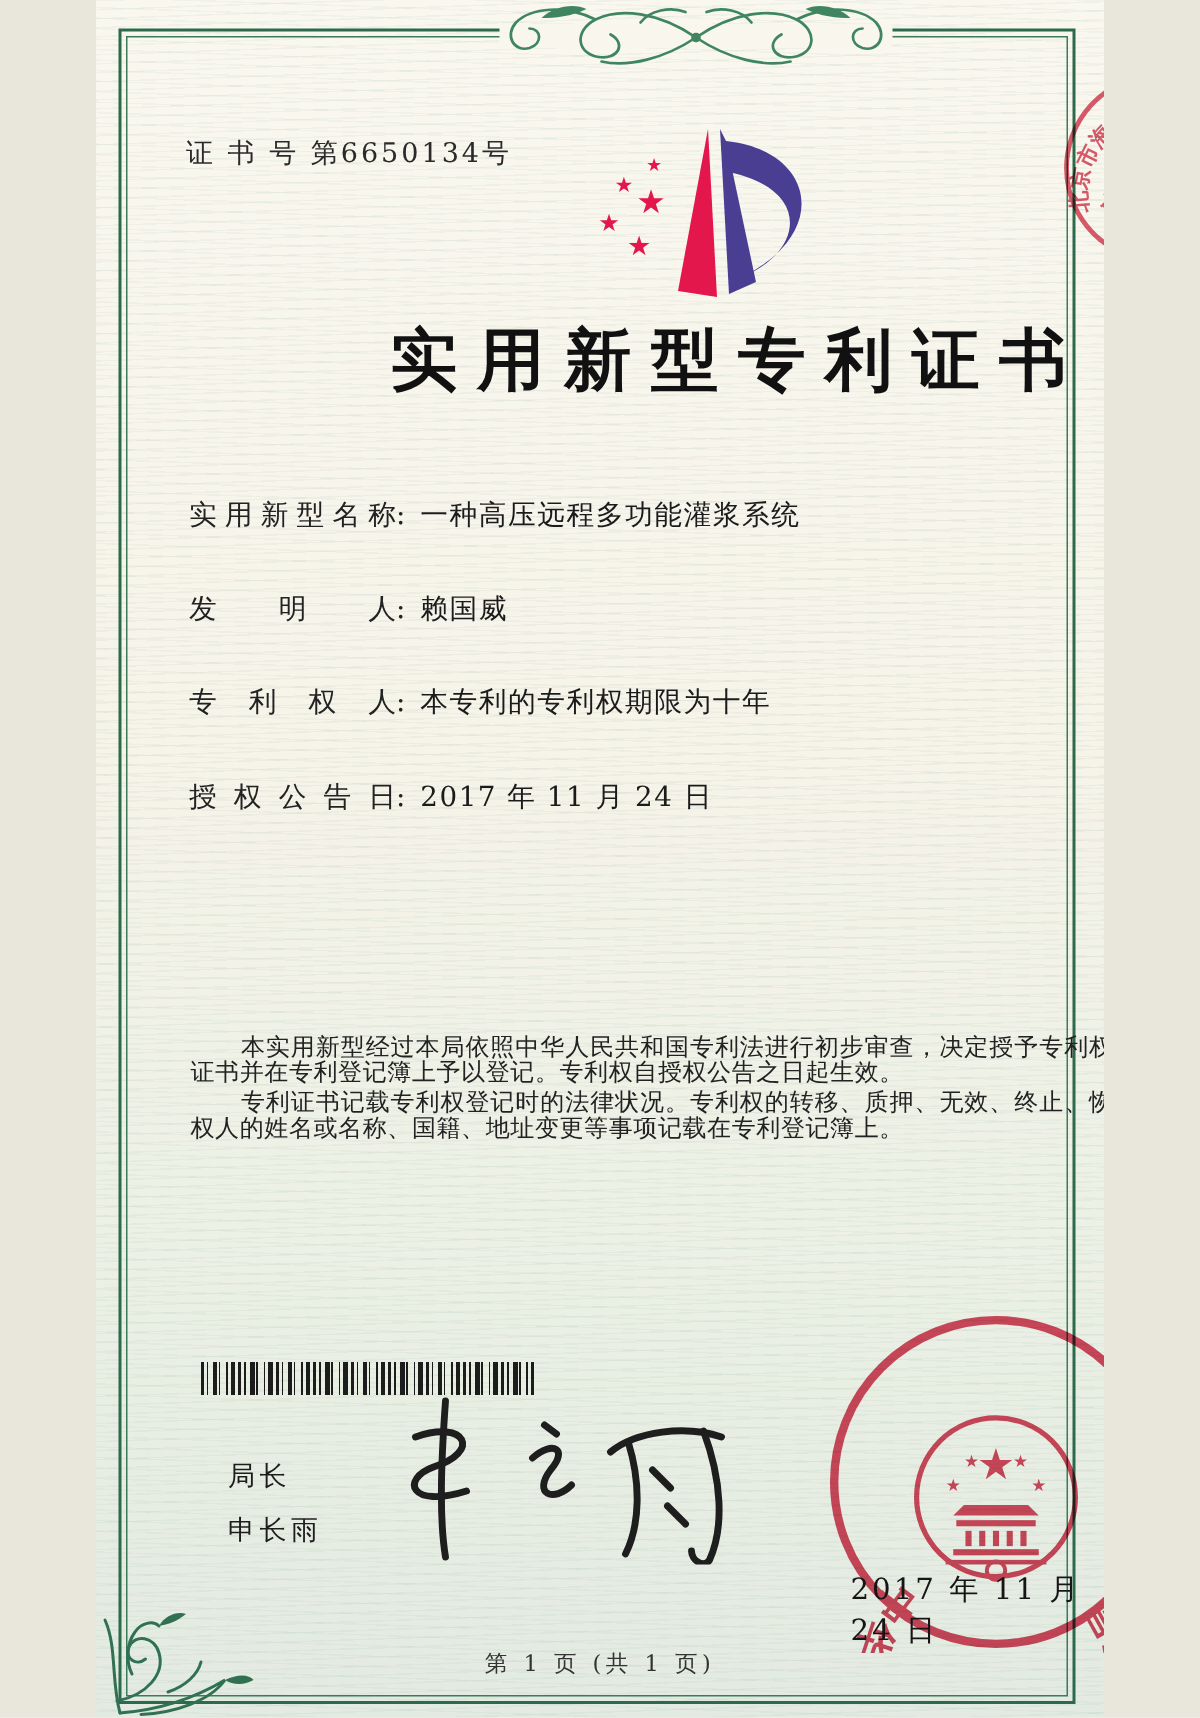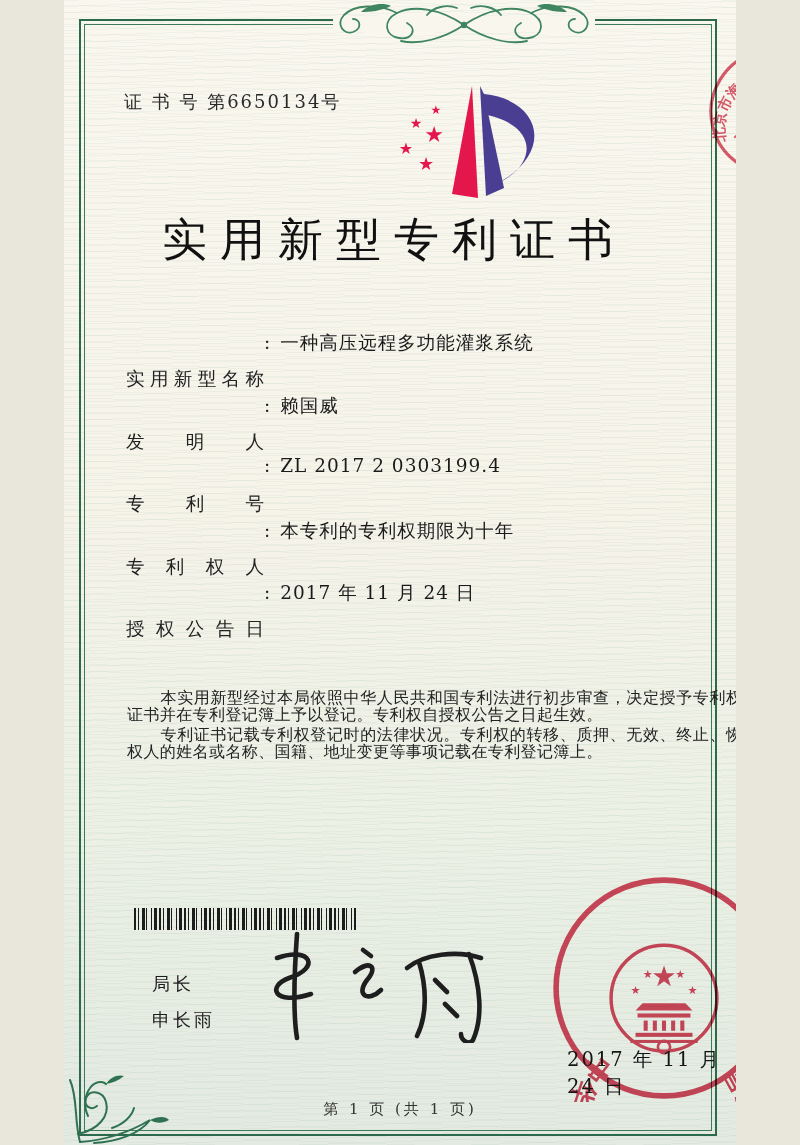--- a/index.html
+++ b/index.html
@@ -20,28 +20,28 @@
     position:absolute;left:15px;top:19px;right:19px;bottom:9px;
     border:2.5px solid #2d6a4c;pointer-events:none;
   }
   .frame-inner{
     position:absolute;left:3px;top:3px;right:3px;bottom:3px;
     border:1px solid #3c7a58;
   }
   .abs{position:absolute;}
   .certno{left:60px;top:90px;font-size:18px;letter-spacing:2px;color:#2a2a2a;}
   .title{
-    left:0;right:12px;top:210px;text-align:center;
-    font-size:45px;font-weight:normal;letter-spacing:13px;color:#111;
+    left:0;right:12px;top:210px;text-align:right;
+    font-size:45px;font-weight:bold;letter-spacing:13px;color:#111;
   }
   .fields{left:62px;top:330px;width:660px;}
   .frow{height:30px;margin-bottom:32.5px;font-size:18.5px;white-space:nowrap;}
   .f-label{
     display:inline-block;width:138px;vertical-align:top;
-    text-align:justify;text-align-last:justify;color:#222;margin-top:36px;
+    text-align:justify;text-align-last:justify;color:#222;
   }
   .f-colon{display:inline-block;margin-right:10px;color:#222;}
   .f-value{color:#1b1b1b;letter-spacing:1px;}
   .paras{left:60px;top:686px;width:688px;}
   .paras p{
     margin:3px;font-size:16px;line-height:17px;letter-spacing:0.4px;
     text-align:justify;text-indent:2.1em;color:#222;
   }
   .barcode{
     left:70px;top:908px;width:222px;height:22px;
@@ -158,23 +158,20 @@
   </svg>
 
   <div class="abs title">实用新型专利证书</div>
 
   <div class="abs fields">
     <div class="frow">
       <span class="f-label">实用新型名称</span><span class="f-colon">:</span><span class="f-value">一种高压远程多功能灌浆系统</span>
     </div>
     <div class="frow">
       <span class="f-label">发明人</span><span class="f-colon">:</span><span class="f-value">赖国威</span>
-    </div>
-    <div class="frow">
-      <span class="f-label">专利号</span><span class="f-colon">:</span><span class="f-value">ZL 2017 2 0303199.4</span>
     </div>
     <div class="frow">
       <span class="f-label">专利权人</span><span class="f-colon">:</span><span class="f-value">本专利的专利权期限为十年</span>
     </div>
     <div class="frow">
       <span class="f-label">授权公告日</span><span class="f-colon">:</span><span class="f-value">2017 年 11 月 24 日</span>
     </div>
   </div>
 
   <div class="abs paras">

